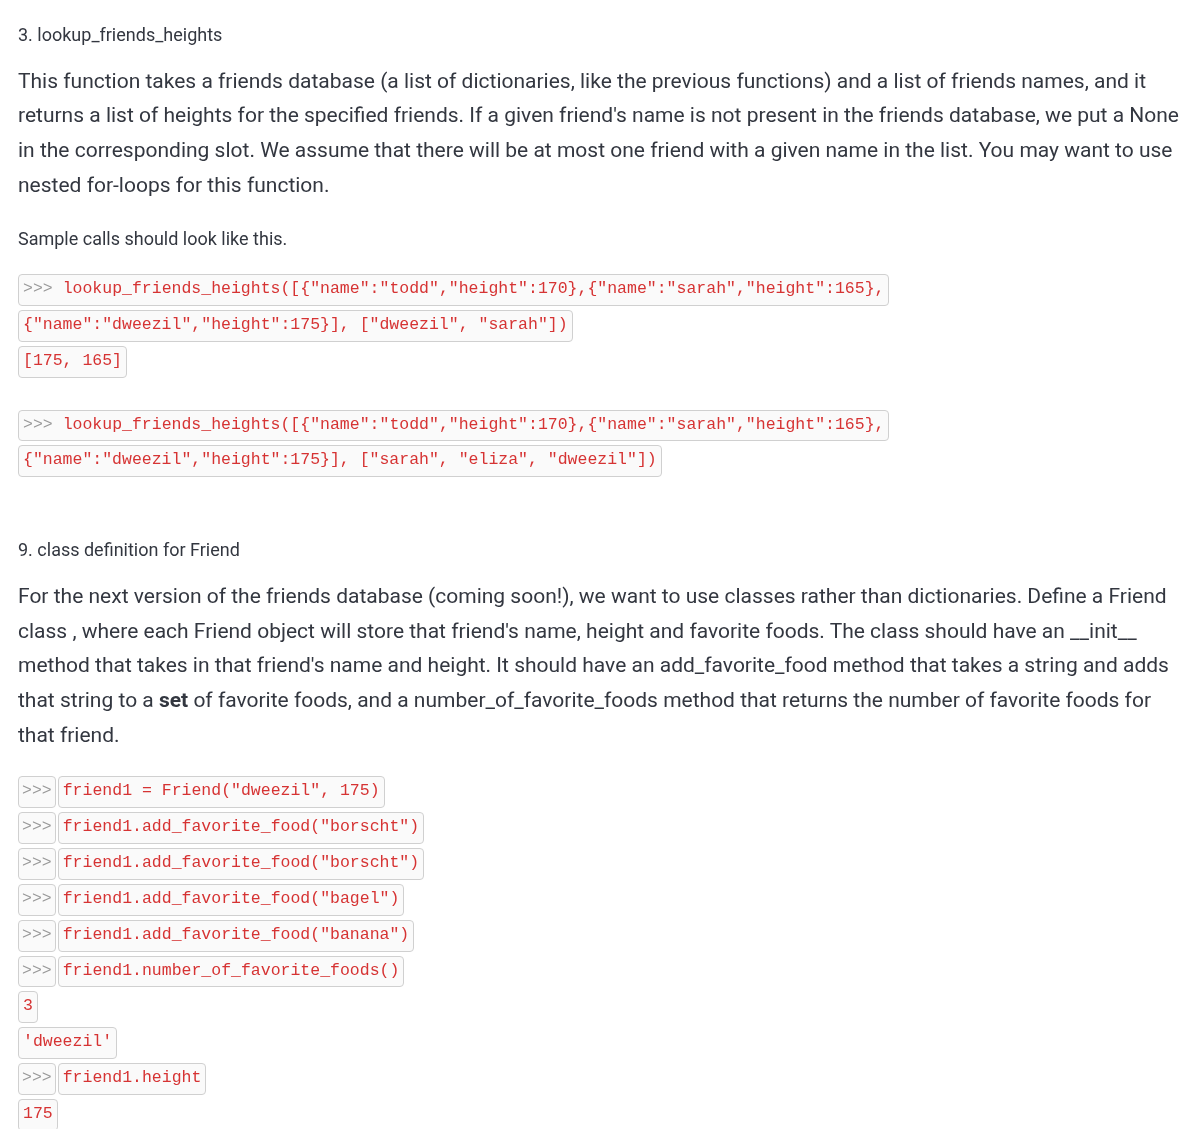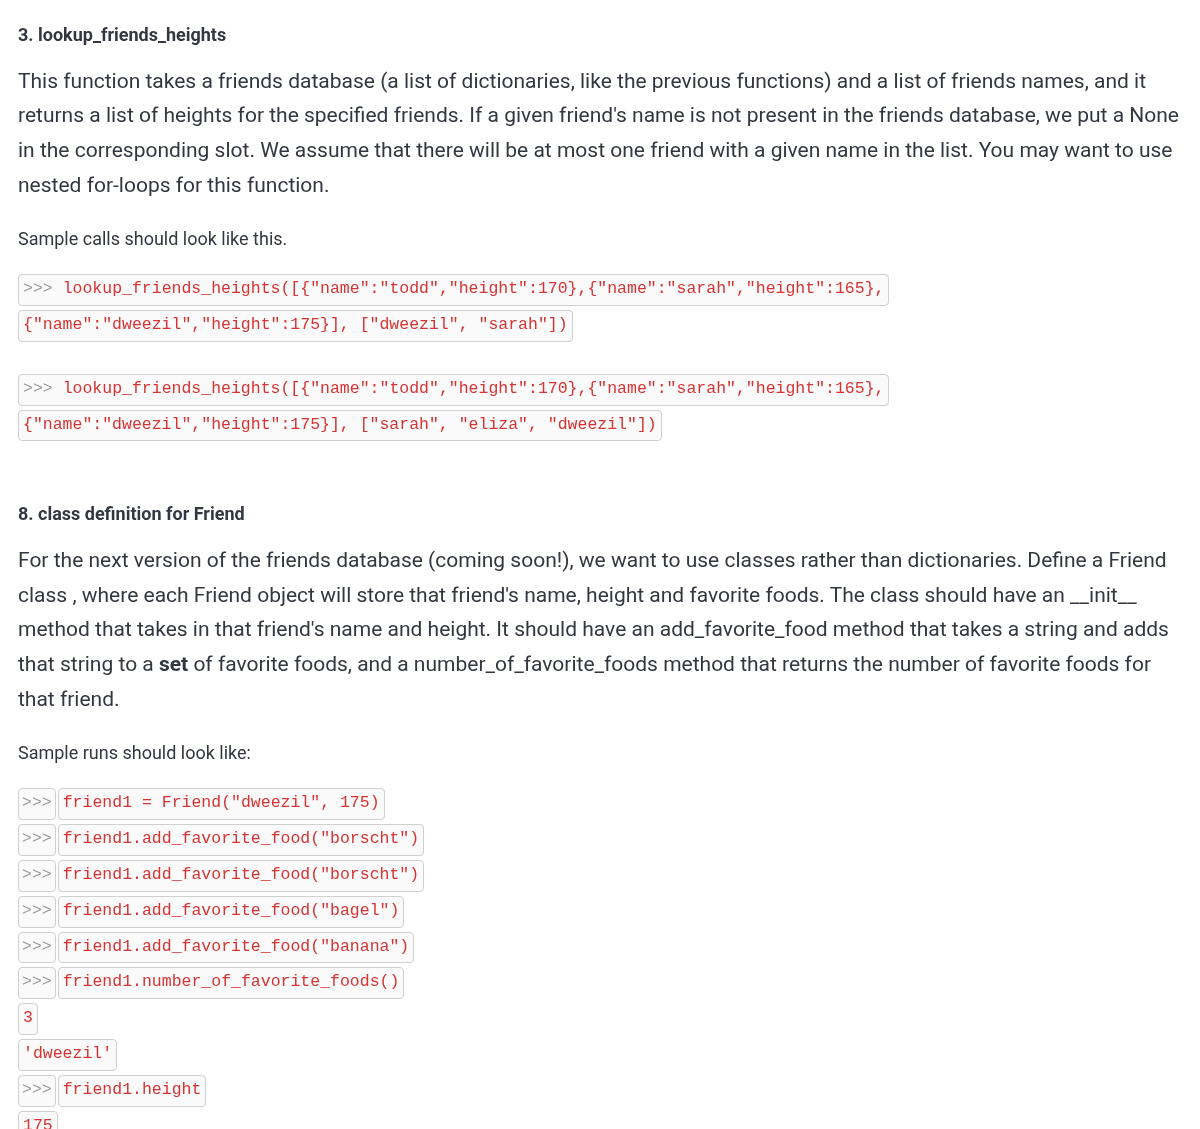--- a/index.html
+++ b/index.html
@@ -14,21 +14,21 @@
       color: #333740;
       padding: 18px;
       max-width: 1200px;
       background: #fff;
     }
     .section-title {
       font-size: 18px;
       color: #333740;
       margin-bottom: 14px;
       margin-top: 2px;
-      font-weight: 700;
+      font-weight: 400;
     }
     .description {
       font-size: 21px;
       color: #333740;
       margin-bottom: 22px;
       line-height: 1.65;
     }
     .sample-intro {
       font-size: 18px;
       color: #333740;
@@ -81,30 +81,30 @@
 <body>
 
 <div id="content">
     <div class="section">
       <div class="section-title">3. lookup_friends_heights</div>
       <div class="description">This function takes a friends database (a list of dictionaries, like the previous functions) and a list of friends names, and it returns a list of heights for the specified friends. If a given friend's name is not present in the friends database, we put a None in the corresponding slot. We assume that there will be at most one friend with a given name in the list. You may want to use nested for-loops for this function.</div>
       <div class="sample-intro">Sample calls should look like this.</div>
       <div class="code-block">
         <span class="code-line"><span class="code"><span style="color: rgb(154, 154, 154);">&gt;&gt;&gt;</span> <span>lookup_friends_heights([{"name":"todd","height":170},{"name":"sarah","height":165},</span></span></span>
         <span class="code-line"><span class="code">{"name":"dweezil","height":175}], ["dweezil", "sarah"])</span></span>
+        <span class="code-line"><span class="code">[175, 165]</span></span>
       </div>
       <div class="code-block">
         <span class="code-line"><span class="code"><span style="color: rgb(154, 154, 154);">&gt;&gt;&gt;</span> <span>lookup_friends_heights([{"name":"todd","height":170},{"name":"sarah","height":165},</span></span></span>
         <span class="code-line"><span class="code">{"name":"dweezil","height":175}], ["sarah", "eliza", "dweezil"])</span></span>
       </div>
     </div>
     <div class="section">
-      <div class="section-title">8. class definition for Friend</div>
+      <div class="section-title">9. class definition for Friend</div>
       <div class="description">For the next version of the friends database (coming soon!), we want to use classes rather than dictionaries.  Define a Friend class , where each Friend object will store that friend's name, height and favorite foods. The class should have an __init__ method that takes in that friend's name and height. It should have an add_favorite_food method that takes a string and adds that string to a <b>set</b> of favorite foods, and a number_of_favorite_foods method that returns the number of favorite foods for that friend.</div>
-      <div class="sample-intro">Sample runs should look like:</div>
       <div class="code-block">
         <span class="code-line"><span class="prompt">&gt;&gt;&gt;</span><span class="code">friend1 = Friend("dweezil", 175)</span></span>
         <span class="code-line"><span class="prompt">&gt;&gt;&gt;</span><span class="code">friend1.add_favorite_food("borscht")</span></span>
         <span class="code-line"><span class="prompt">&gt;&gt;&gt;</span><span class="code">friend1.add_favorite_food("borscht")</span></span>
         <span class="code-line"><span class="prompt">&gt;&gt;&gt;</span><span class="code">friend1.add_favorite_food("bagel")</span></span>
         <span class="code-line"><span class="prompt">&gt;&gt;&gt;</span><span class="code">friend1.add_favorite_food("banana")</span></span>
         <span class="code-line"><span class="prompt">&gt;&gt;&gt;</span><span class="code">friend1.number_of_favorite_foods()</span></span>
         <span class="code-line"><span class="code">3</span></span>
         <span class="code-line"><span class="code">'dweezil'</span></span>
         <span class="code-line"><span class="prompt">&gt;&gt;&gt;</span><span class="code">friend1.height</span></span>

